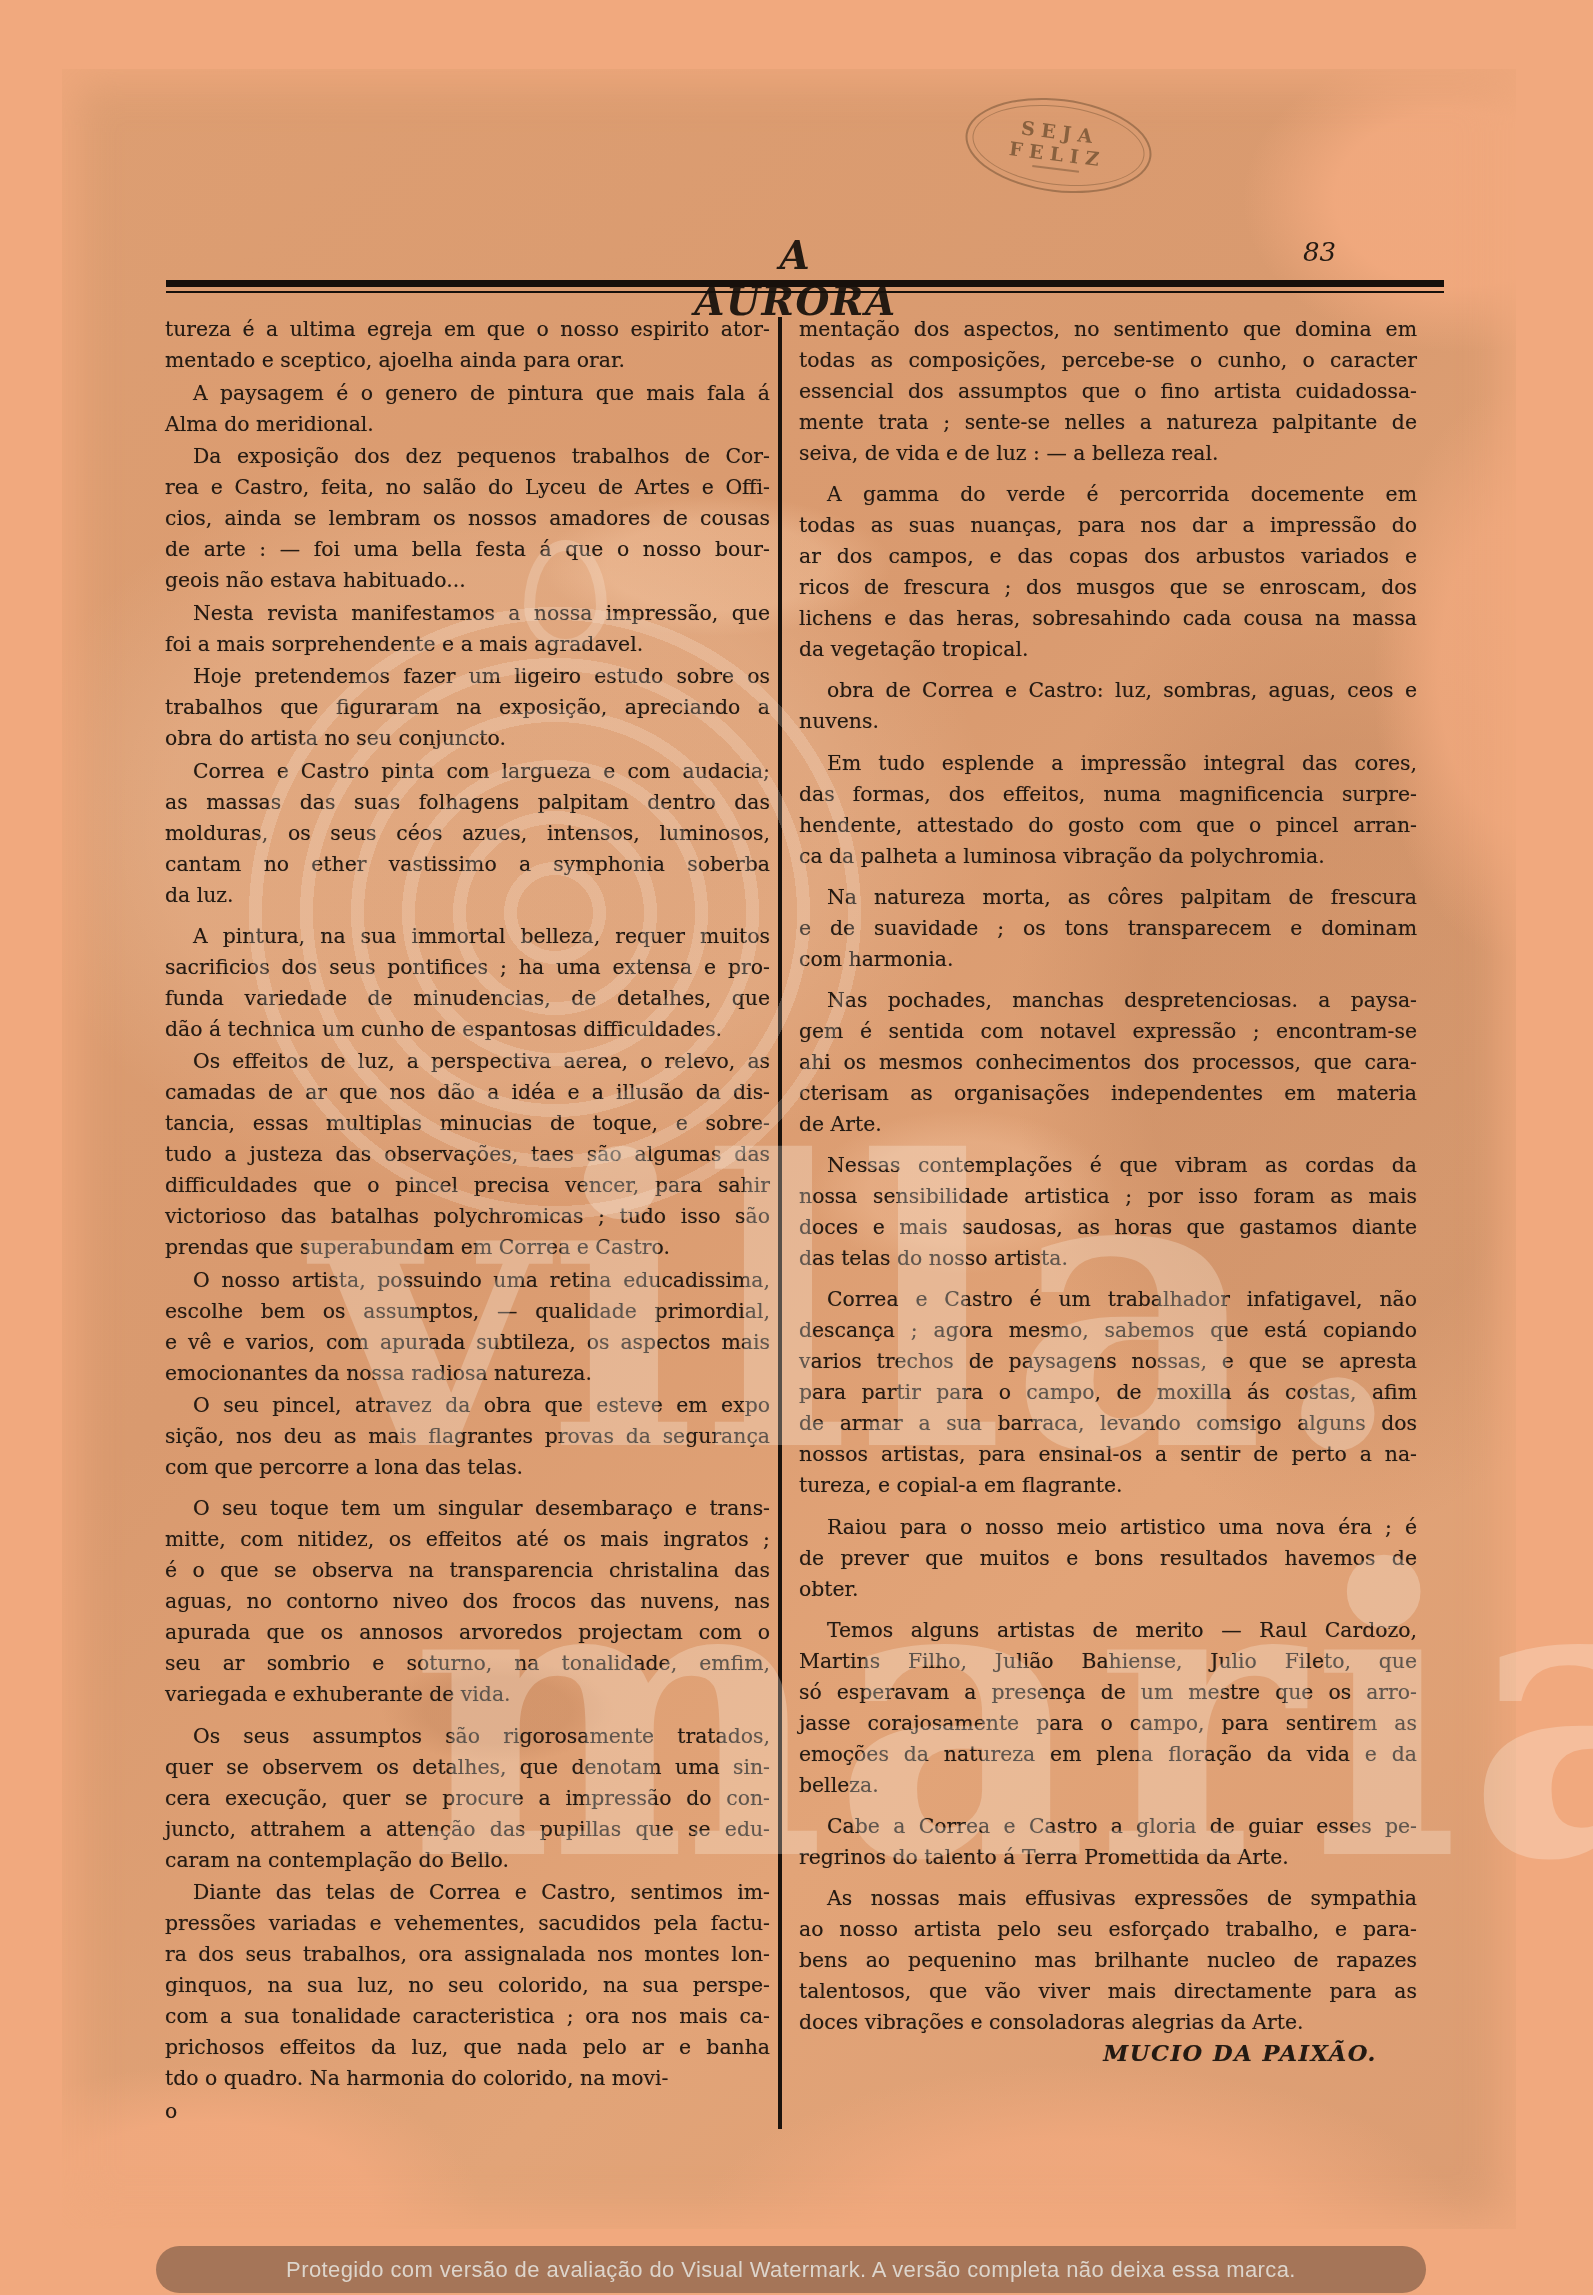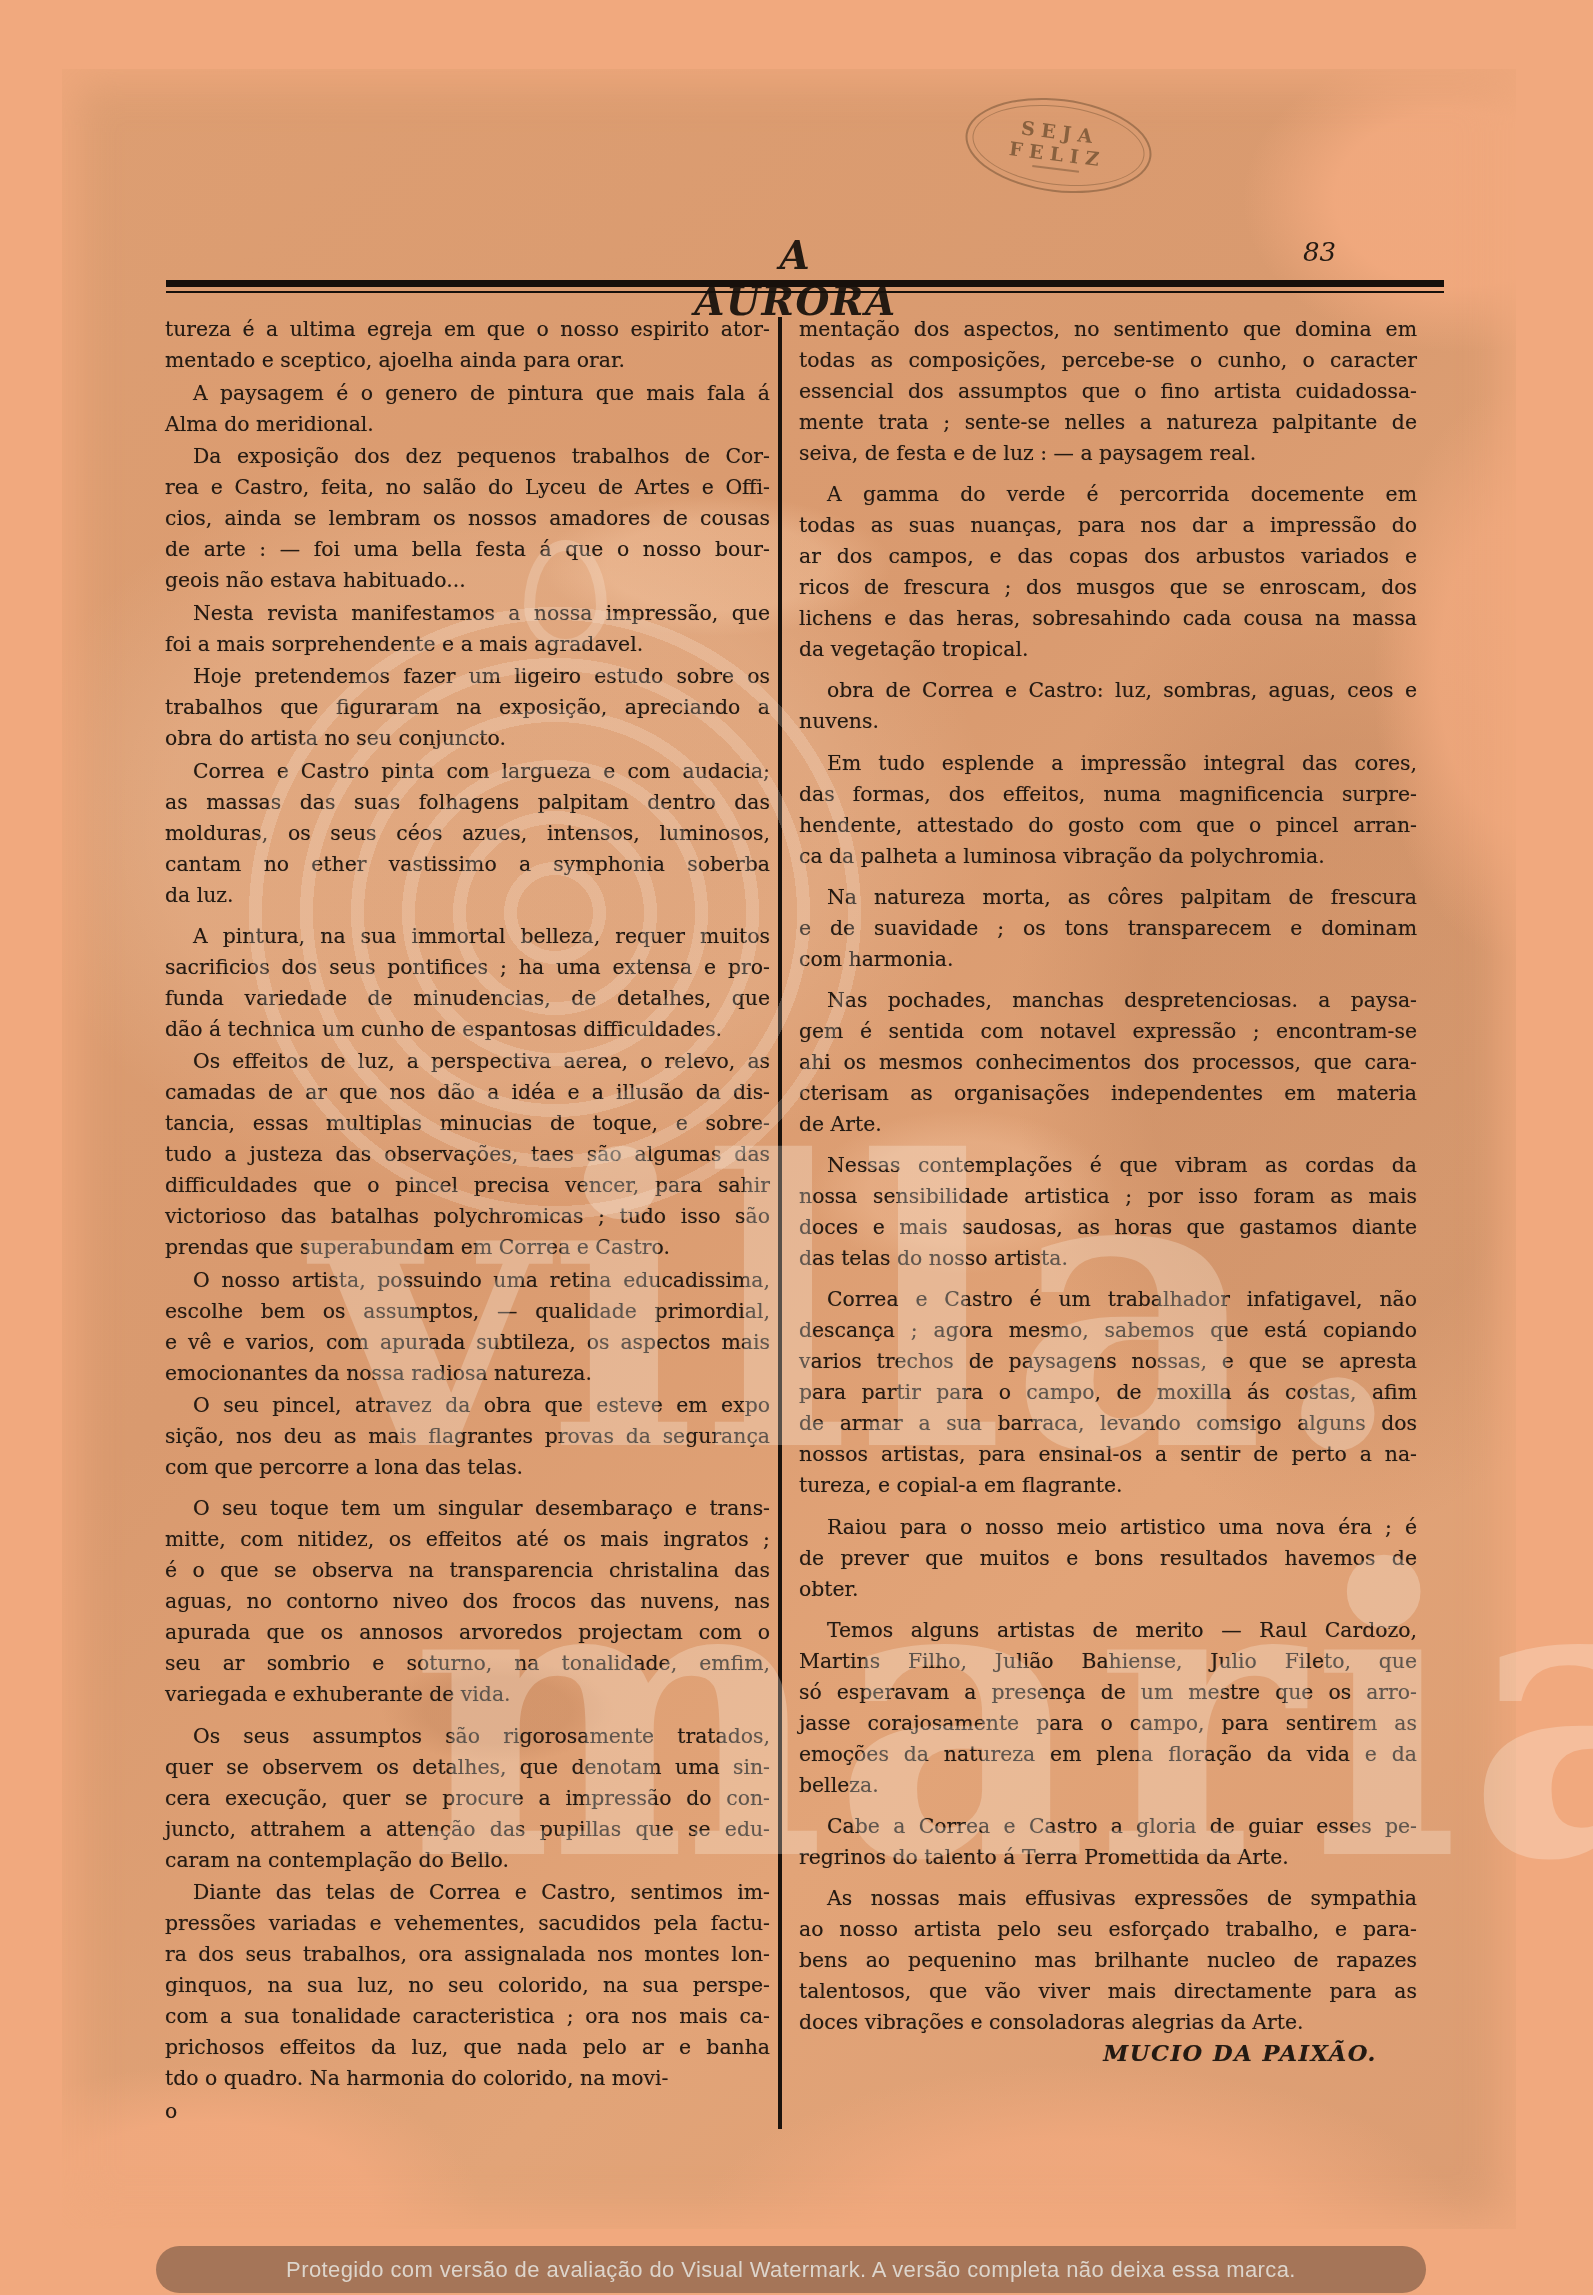--- a/index.html
+++ b/index.html
@@ -204,21 +204,21 @@
       <div class="line endline">o</div>
     </div>
   </div>
 
 <div class="col col-right">
 <div class="para">
       <div class="line">mentação dos aspectos,  no sentimento que domina em</div>
       <div class="line">todas as composições,  percebe-se o cunho,  o  caracter</div>
       <div class="line">essencial dos assumptos que o  fino  artista  cuidadossa-</div>
       <div class="line">mente trata ; sente-se nelles  a natureza palpitante  de</div>
-      <div class="line endline">seiva, de festa e de luz :  — a paysagem real.</div>
+      <div class="line endline">seiva, de vida e de luz :  — a belleza real.</div>
     </div>
     <div class="para ind">
       <div class="line">A gamma do  verde é percorrida  docemente   em</div>
       <div class="line">todas as suas nuanças, para nos dar  a   impressão  do</div>
       <div class="line">ar dos campos, e das copas dos  arbustos   variados e</div>
       <div class="line">ricos de frescura ; dos musgos que  se enroscam,   dos</div>
       <div class="line">lichens e das heras, sobresahindo cada cousa na massa</div>
       <div class="line endline">da vegetação  tropical.</div>
     </div>
     <div class="para ind">

